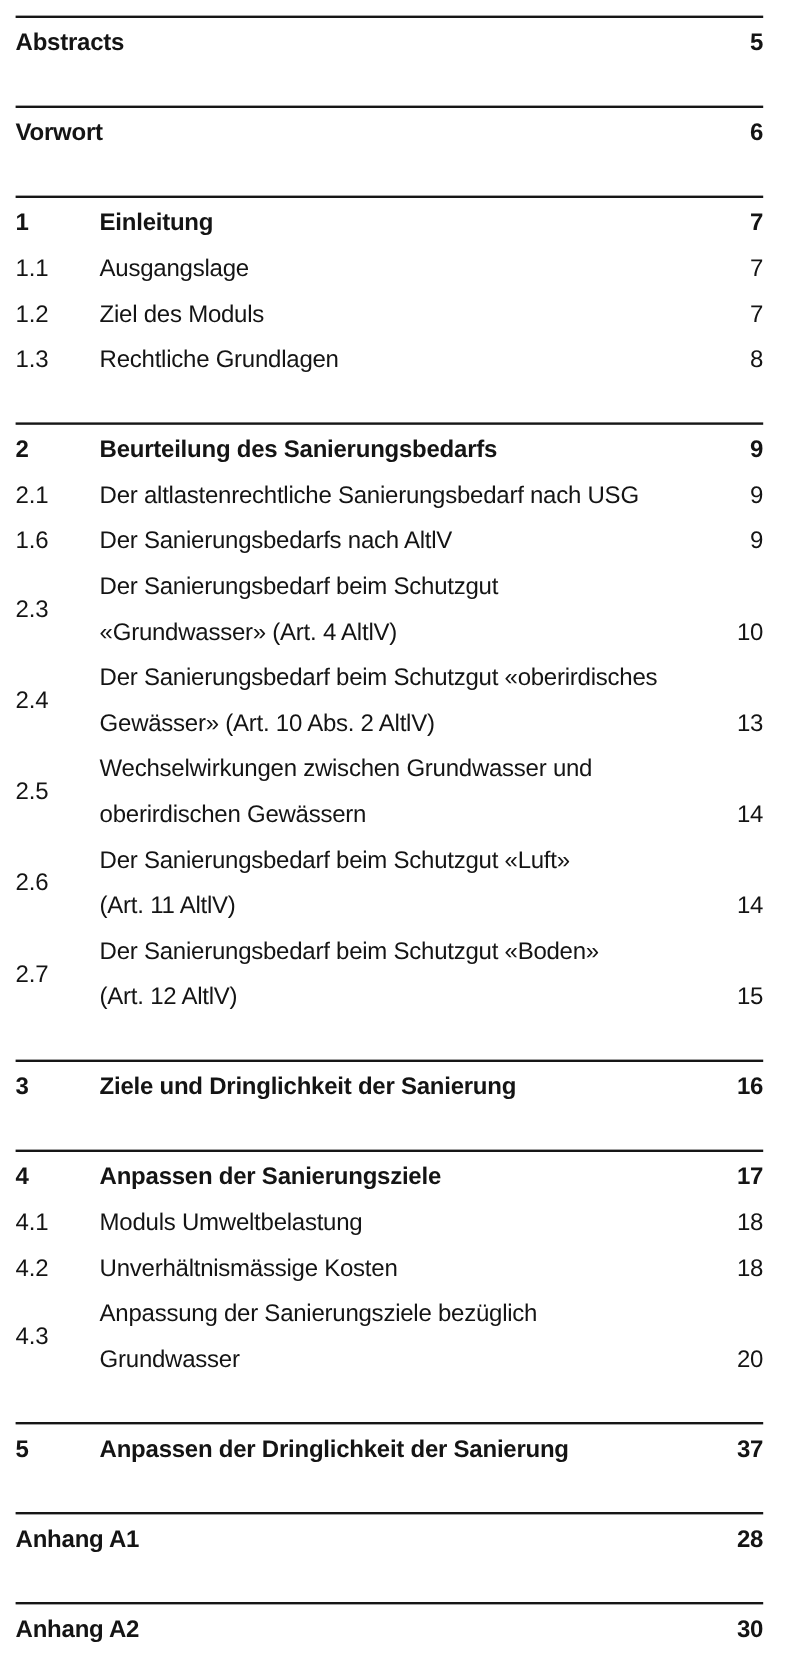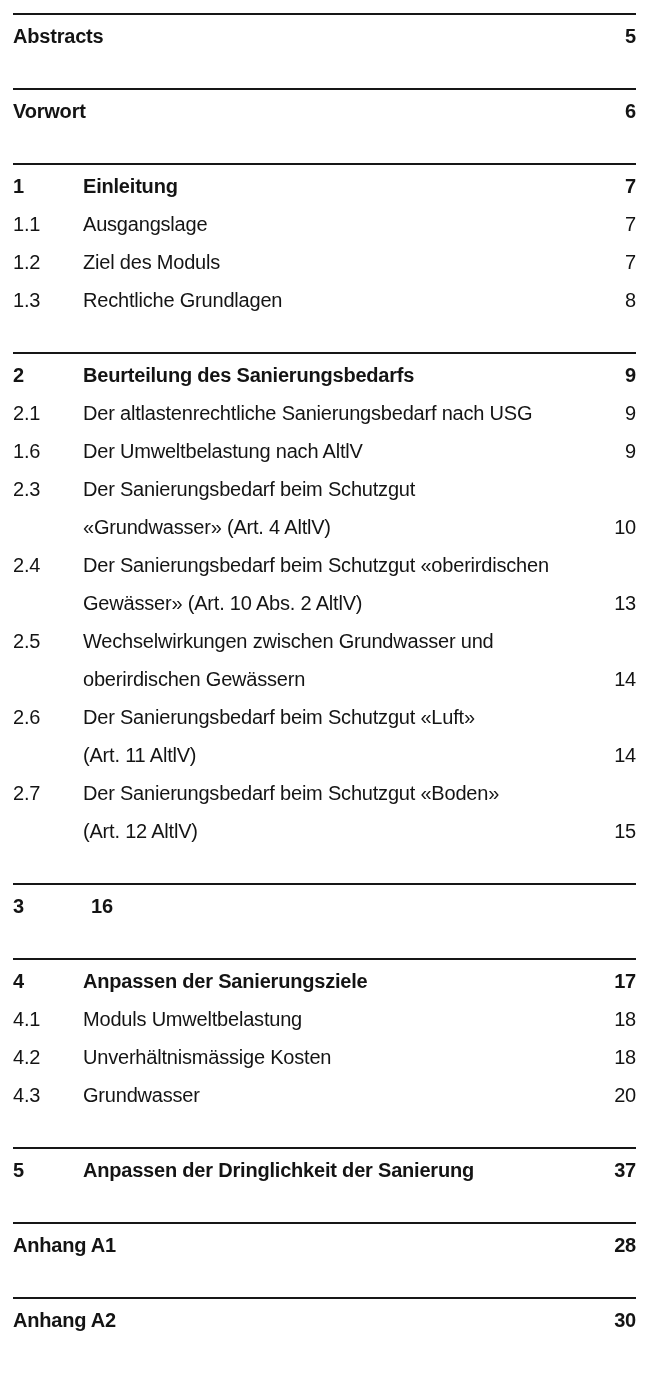--- a/index.html
+++ b/index.html
@@ -16,21 +16,21 @@
   }
   .toc {
     padding: 13px 28px 0 13px;
   }
   .toc-group {
     border-top: 2px solid #161616;
     padding: 2px 0 33px 0;
   }
   .row {
     display: flex;
-    align-items: flex-start;
+    align-items: center;
     font-size: 20px;
     line-height: 38px;
     letter-spacing: -0.2px;
   }
   .row.bold {
     font-weight: 700;
   }
   .num {
     width: 70px;
     flex-shrink: 0;
@@ -109,36 +109,36 @@
       <div class="row">
         <span class="num">2.1</span>
         <span class="title">
           <div class="line">Der altlastenrechtliche Sanierungsbedarf nach USG</div>
         </span>
         <span class="page">9</span>
       </div>
       <div class="row">
         <span class="num">1.6</span>
         <span class="title">
-          <div class="line">Der Umweltbelastung nach AltlV</div>
+          <div class="line">Der Sanierungsbedarfs nach AltlV</div>
         </span>
         <span class="page">9</span>
       </div>
       <div class="row">
         <span class="num">2.3</span>
         <span class="title">
           <div class="line">Der Sanierungsbedarf beim Schutzgut</div>
           <div class="line">«Grundwasser» (Art. 4 AltlV)</div>
         </span>
         <span class="page">10</span>
       </div>
       <div class="row">
         <span class="num">2.4</span>
         <span class="title">
-          <div class="line">Der Sanierungsbedarf beim Schutzgut «oberirdischen</div>
+          <div class="line">Der Sanierungsbedarf beim Schutzgut «oberirdisches</div>
           <div class="line">Gewässer» (Art. 10 Abs. 2 AltlV)</div>
         </span>
         <span class="page">13</span>
       </div>
       <div class="row">
         <span class="num">2.5</span>
         <span class="title">
           <div class="line">Wechselwirkungen zwischen Grundwasser und</div>
           <div class="line">oberirdischen Gewässern</div>
         </span>
@@ -157,20 +157,23 @@
         <span class="title">
           <div class="line">Der Sanierungsbedarf beim Schutzgut «Boden»</div>
           <div class="line">(Art. 12 AltlV)</div>
         </span>
         <span class="page">15</span>
       </div>
     </div>
     <div class="toc-group">
       <div class="row bold">
         <span class="num">3</span>
+        <span class="title">
+          <div class="line">Ziele und Dringlichkeit der Sanierung</div>
+        </span>
         <span class="page">16</span>
       </div>
     </div>
     <div class="toc-group">
       <div class="row bold">
         <span class="num">4</span>
         <span class="title">
           <div class="line">Anpassen der Sanierungsziele</div>
         </span>
         <span class="page">17</span>
@@ -185,20 +188,21 @@
       <div class="row">
         <span class="num">4.2</span>
         <span class="title">
           <div class="line">Unverhältnismässige Kosten</div>
         </span>
         <span class="page">18</span>
       </div>
       <div class="row">
         <span class="num">4.3</span>
         <span class="title">
+          <div class="line">Anpassung der Sanierungsziele bezüglich</div>
           <div class="line">Grundwasser</div>
         </span>
         <span class="page">20</span>
       </div>
     </div>
     <div class="toc-group">
       <div class="row bold">
         <span class="num">5</span>
         <span class="title">
           <div class="line">Anpassen der Dringlichkeit der Sanierung</div>

